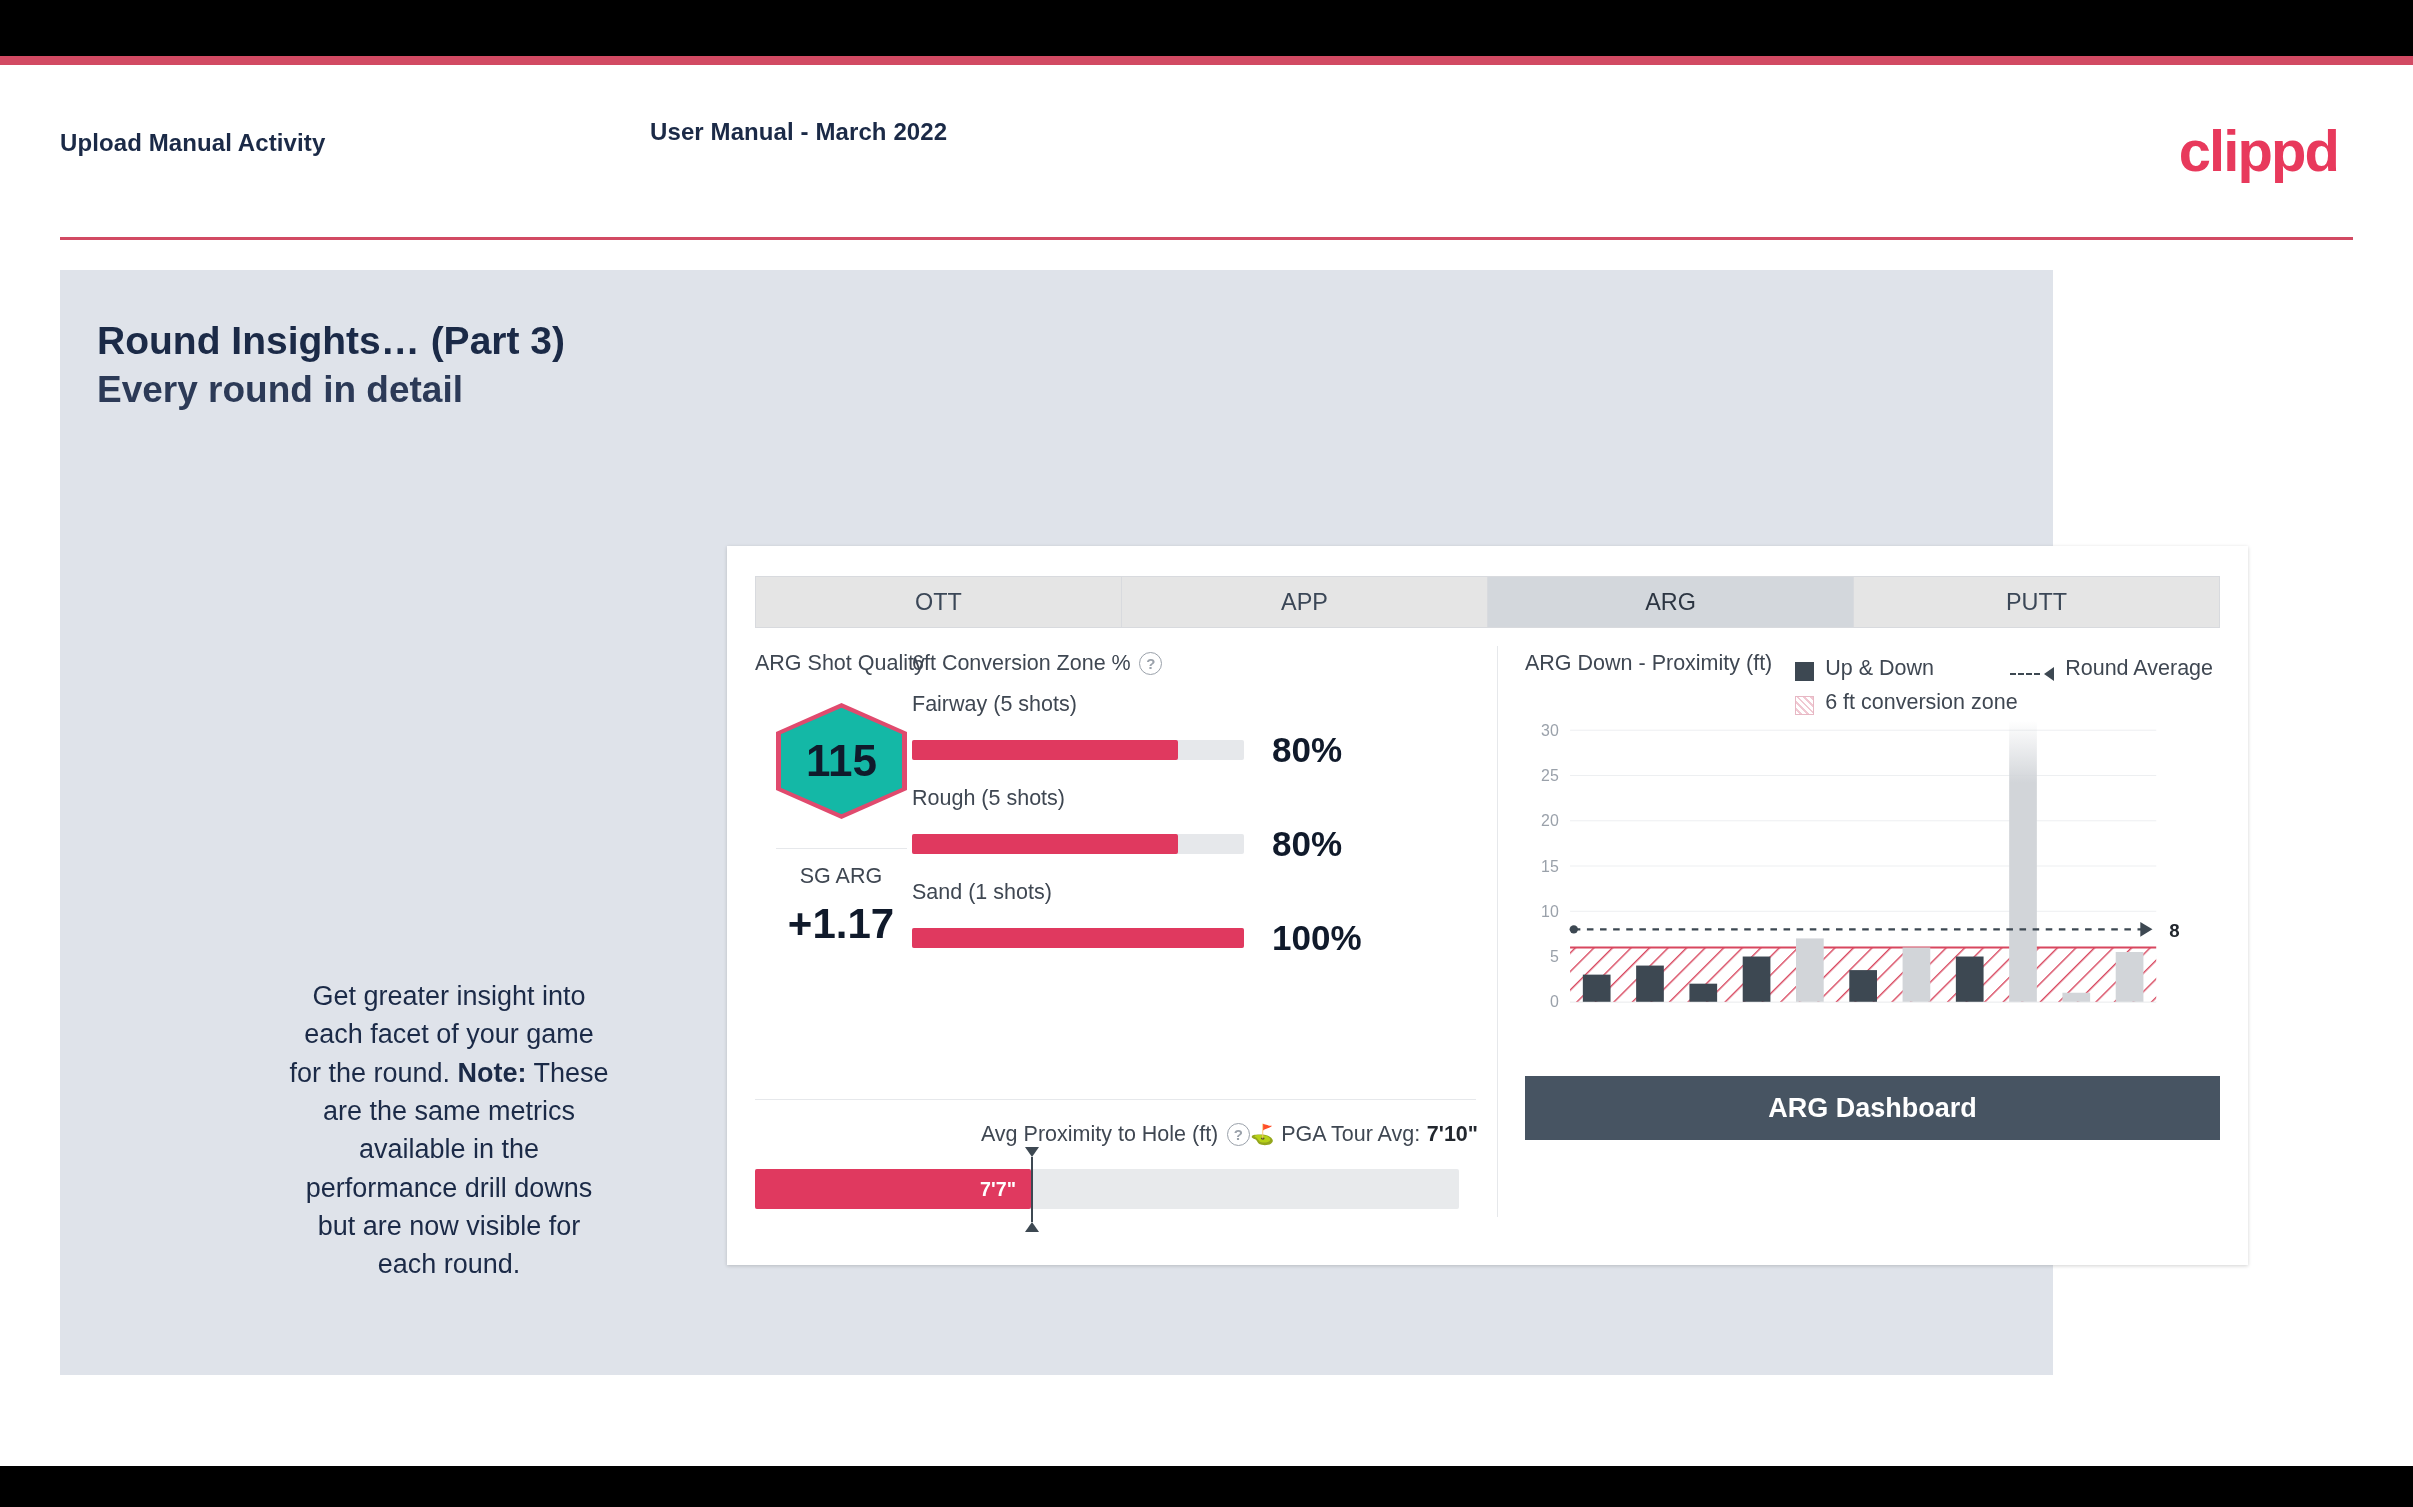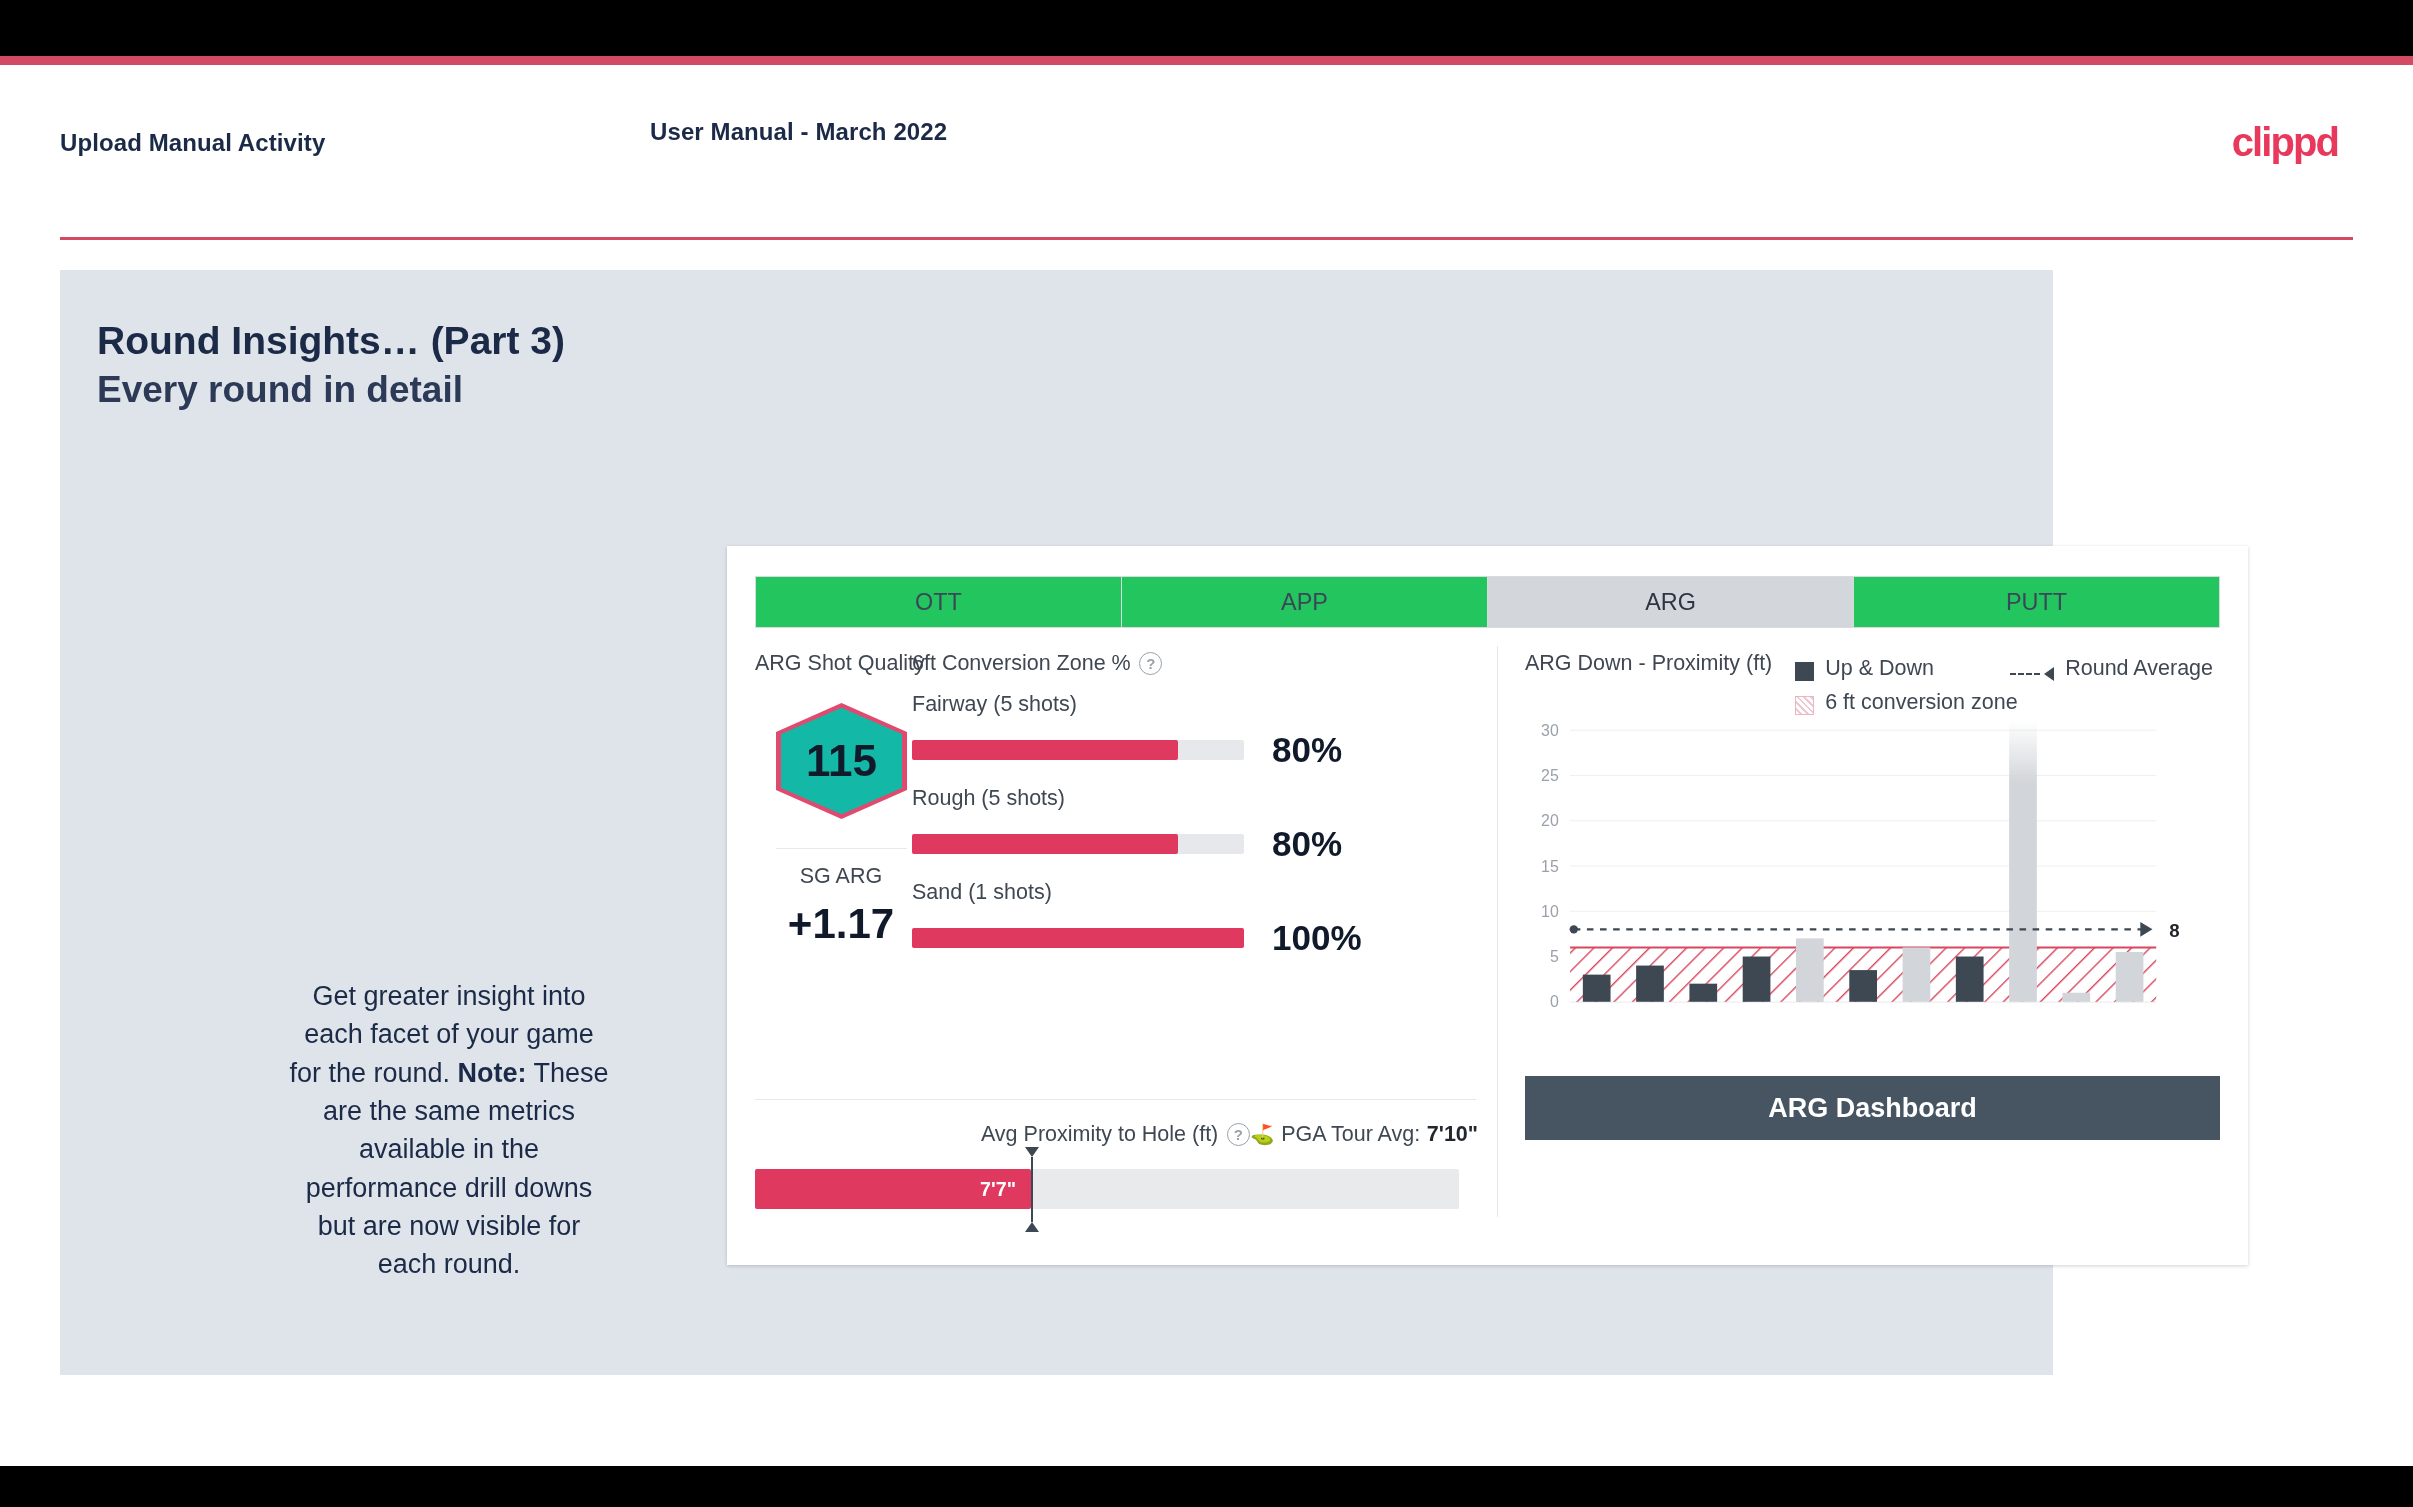--- a/index.html
+++ b/index.html
@@ -20,21 +20,21 @@
   .hdr-left {
     position:absolute; left:60px; top:129px;
     font-size:24px; font-weight:700; color:#1b2a47; letter-spacing:0.1px;
   }
   .hdr-mid {
     position:absolute; left:650px; top:118px;
     font-size:24px; font-weight:700; color:#1b2a47; letter-spacing:0.1px;
   }
   .hdr-logo {
     position:absolute; right:75px; top:122px;
-    font-size:40px; font-weight:800; color:#e8395c;
+    font-size:58px; font-weight:800; color:#e8395c;
     letter-spacing:-1.9px; line-height:1;
   }
   .hdr-rule {
     position:absolute; left:60px; top:237px; width:2293px; height:2.8px;
     background:#d24a63;
   }
 
   
   .slide {
     position:absolute; left:60px; top:270px; width:1993px; height:1105px;
@@ -70,21 +70,21 @@
     position:absolute; left:727px; top:546px; width:1521px; height:719px;
     background:#ffffff; box-shadow:0 0.9px 3.7px rgba(0,0,0,.18);
   }
 
   
   .tabs { position:absolute; left:28px; top:30px; width:1465px; height:52px;
           display:flex; border:0.9px solid #d8dade; background:#fff; }
   .tab {
     flex:1; display:flex; align-items:center; justify-content:center;
     font-size:23.4px; color:#3b4757; border-right:0.9px solid #d8dade;
-    background:#22c55e; cursor:pointer;
+    background:#e5e5e5; cursor:pointer;
   }
   .tab:last-child { border-right:none; }
   .tab.active { background:#d3d7dc; color:#2c3542; }
 
   
   .divider-v {
     position:absolute; left:770px; top:100px; width:0.9px; height:571px;
     background:#e6e8eb;
   }
 

